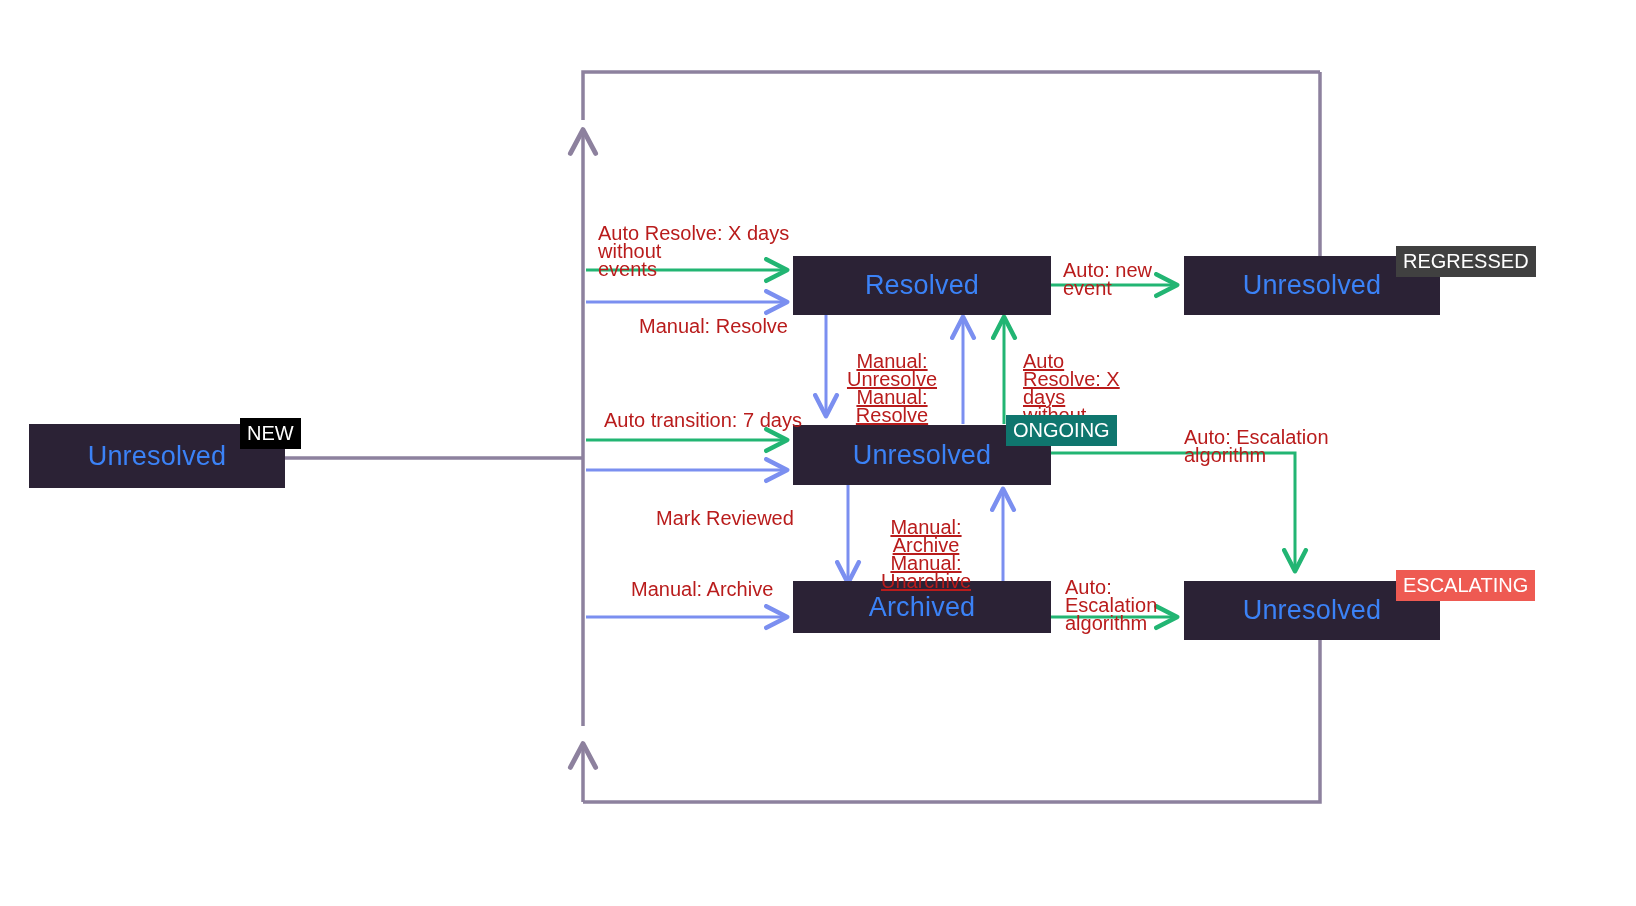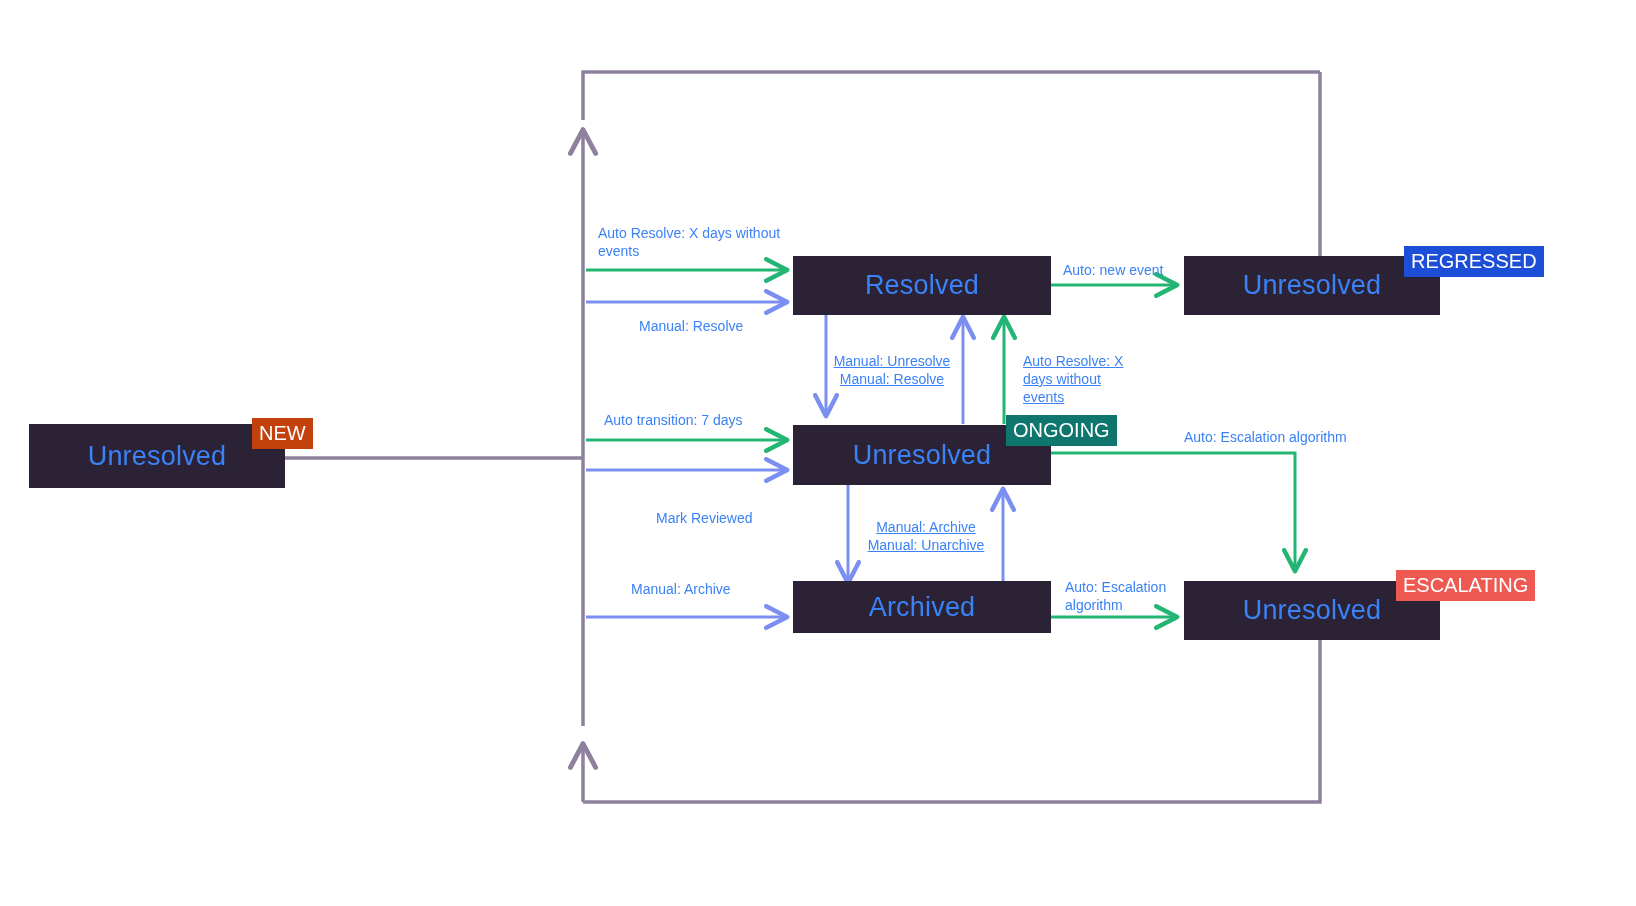--- a/index.html
+++ b/index.html
@@ -40,22 +40,22 @@
     color: #ffffff;
     font-size: 20px;
     line-height: 1;
     padding: 5px 7px 6px 7px;
     font-family: "Liberation Sans", sans-serif;
     white-space: nowrap;
     z-index: 8;
   }
   .edge-label {
     position: absolute;
-    color: #3b82f6;
-    font-size: 14px;
+    color: #b91c1c;
+    font-size: 20px;
     line-height: 18px;
     font-family: "Liberation Sans", sans-serif;
     white-space: pre-line;
     z-index: 6;
   }
   .edge-label.center { text-align: center; text-decoration: underline; }
 </style>
 </head>
 <body>
 
@@ -107,21 +107,21 @@
     <path d="M963,424 L963,318" fill="none" stroke="#7b8ff0" stroke-width="3" marker-end="url(#arrow-blue)"></path>
 
     <path d="M848,485 L848,582" fill="none" stroke="#7b8ff0" stroke-width="3" marker-end="url(#arrow-blue)"></path>
 
     <path d="M1003,590 L1003,490" fill="none" stroke="#7b8ff0" stroke-width="3" marker-end="url(#arrow-blue)"></path>
   </svg>
 
   <div class="state-node" style="left:29px; top:424px; width:256px; height:64px;">
     <span>Unresolved</span>
   </div>
-  <div class="badge" style="left:252px; top:418px; background:#c2410c;">
+  <div class="badge" style="left:240px; top:418px; background:#000000;">
     <span>NEW</span>
   </div>
 
   <div class="state-node" style="left:793px; top:256px; width:258px; height:59px;">
     <span>Resolved</span>
   </div>
 
   <div class="state-node" style="left:793px; top:425px; width:258px; height:60px;">
     <span>Unresolved</span>
   </div>
@@ -129,21 +129,21 @@
     <span>ONGOING</span>
   </div>
 
   <div class="state-node" style="left:793px; top:581px; width:258px; height:52px;">
     <span>Archived</span>
   </div>
 
   <div class="state-node" style="left:1184px; top:256px; width:256px; height:59px;">
     <span>Unresolved</span>
   </div>
-  <div class="badge" style="left:1396px; top:246px; background:#1d4ed8;margin-left:8px;">
+  <div class="badge" style="left:1396px; top:246px; background:#404040;">
     <span>REGRESSED</span>
   </div>
 
   <div class="state-node" style="left:1184px; top:581px; width:256px; height:59px;">
     <span>Unresolved</span>
   </div>
   <div class="badge" style="left:1396px; top:570px; background:#ee5a52;">
     <span>ESCALATING</span>
   </div>
 

